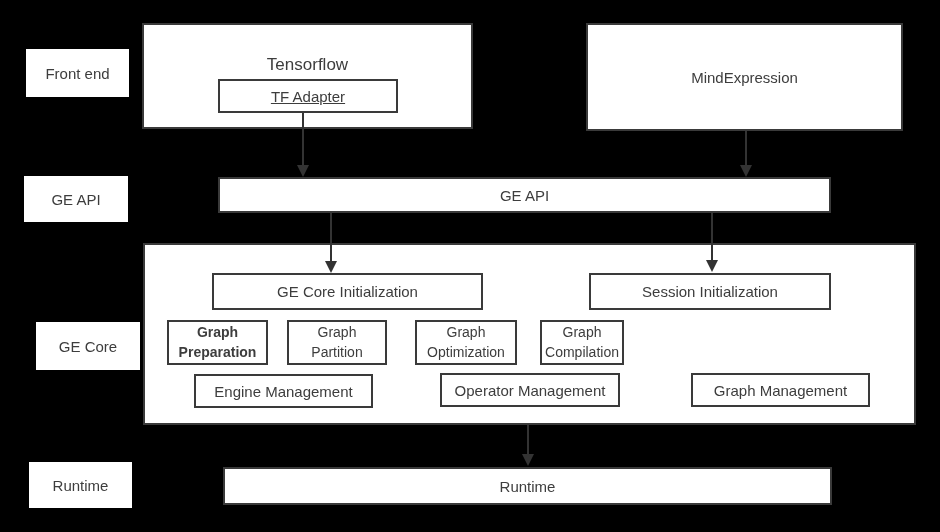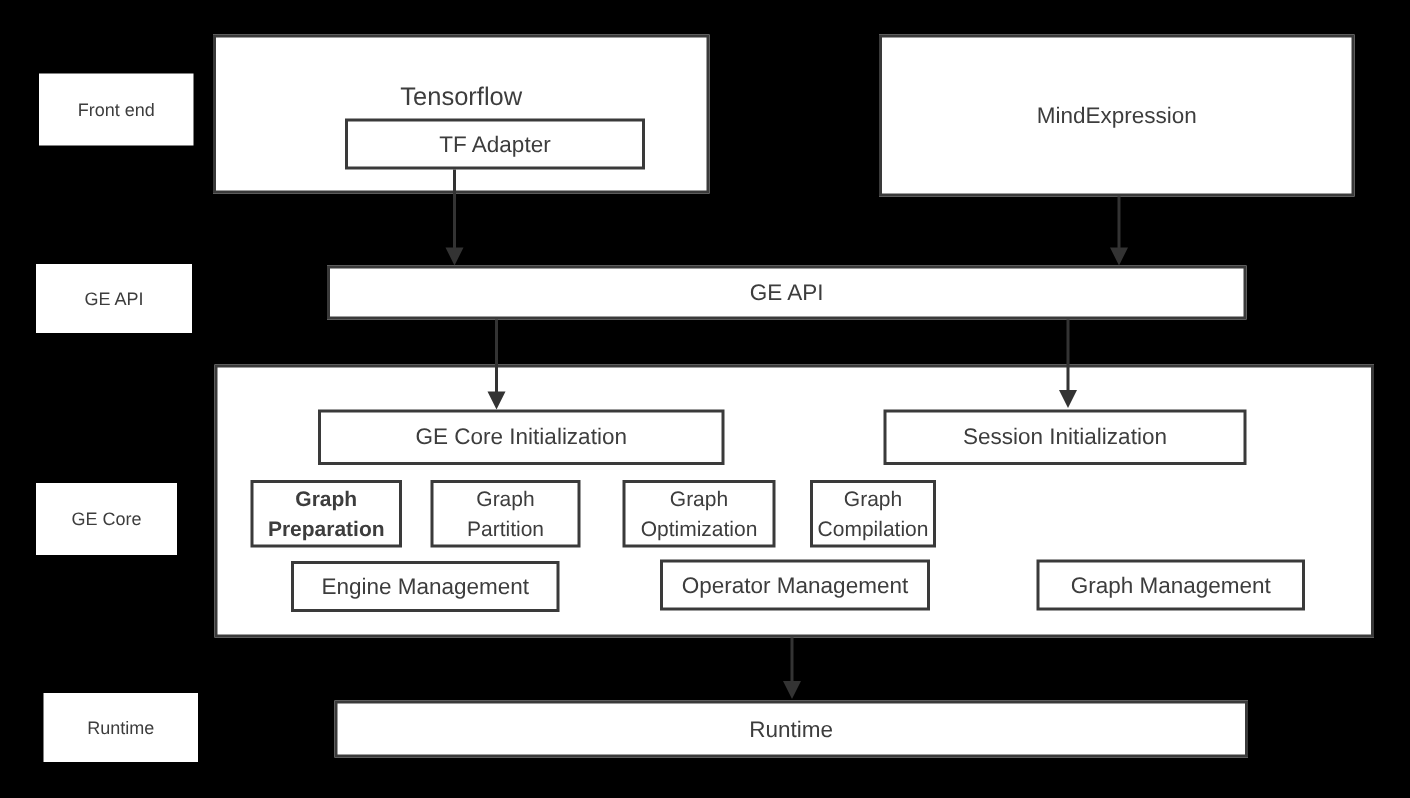--- a/index.html
+++ b/index.html
@@ -11,21 +11,21 @@
     font-family: "Liberation Sans", sans-serif;
     color: #3d3d3d;
     overflow: hidden;
   }
   .rowlabel {
     position: absolute;
     background: #ffffff;
     display: flex;
     align-items: center;
     justify-content: center;
-    font-size: 12px;
+    font-size: 15px;
   }
   .box {
     position: absolute;
     box-sizing: border-box;
     background: #ffffff;
     border: 2px solid #3a3a3a;
     display: flex;
     align-items: center;
     justify-content: center;
     text-align: center;
@@ -61,26 +61,26 @@
     border-top: 12px solid #333333;
   }
 </style>
 </head>
 <body>
 
 <div class="stage">
 
   <div class="rowlabel" style="left:26px; top:49px; width:103px; height:48px;">Front end</div>
   <div class="rowlabel" style="left:24px; top:176px; width:104px; height:46px;">GE API</div>
-  <div class="rowlabel" style="left:24px; top:322px; width:94px; height:48px;">GE Core</div>
+  <div class="rowlabel" style="left:36px; top:322px; width:104px; height:48px;">GE Core</div>
   <div class="rowlabel" style="left:29px; top:462px; width:103px; height:46px;">Runtime</div>
 
   <div class="box container-box" style="left:142px; top:23px; width:331px; height:106px;">
     <div class="tf-title">Tensorflow</div>
-    <div class="box" style="left:86px; top:54px; width:200px; height:34px;">TF Adapter</div>
+    <div class="box" style="left:74px; top:54px; width:180px; height:34px;text-decoration:underline;">TF Adapter</div>
   </div>
 
   <div class="box" style="left:586px; top:23px; width:317px; height:108px;">MindExpression</div>
 
   <div class="box" style="left:218px; top:177px; width:613px; height:36px;">GE API</div>
 
   <div class="box container-box" style="left:143px; top:243px; width:773px; height:182px;"></div>
 
   <div class="box" style="left:212px; top:273px; width:271px; height:37px;text-align:right;">GE Core Initialization</div>
   <div class="box" style="left:589px; top:273px; width:242px; height:37px;">Session Initialization</div>

